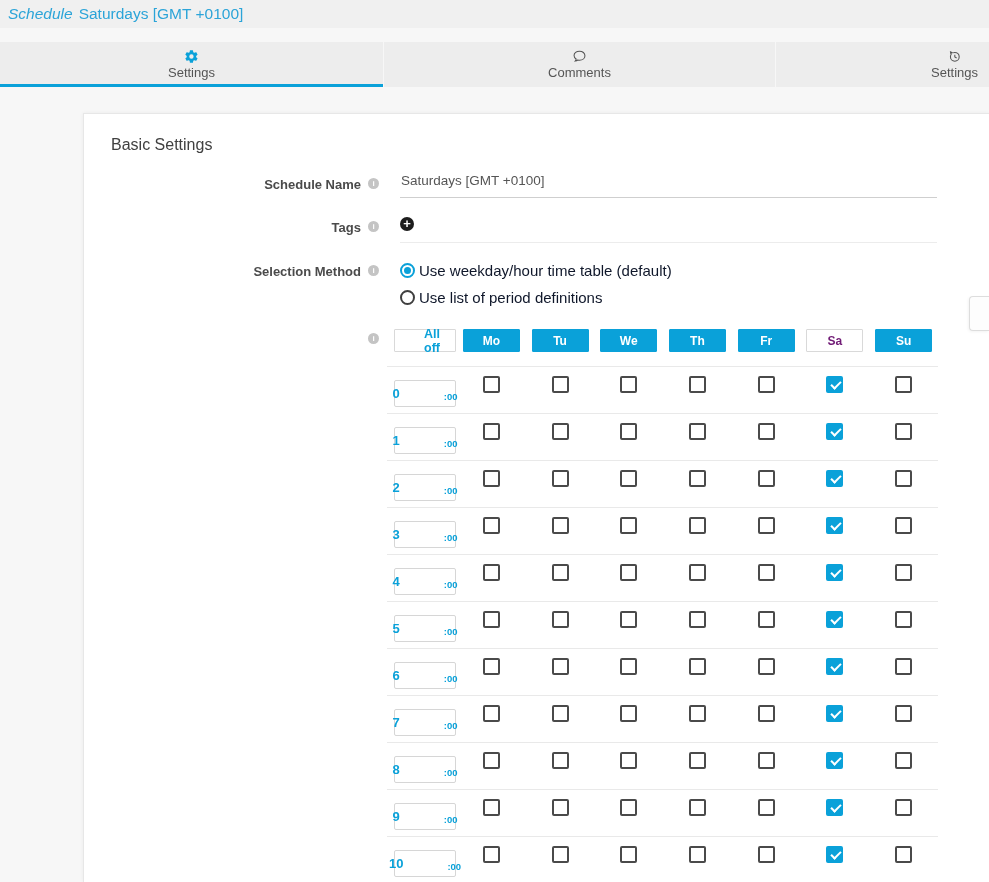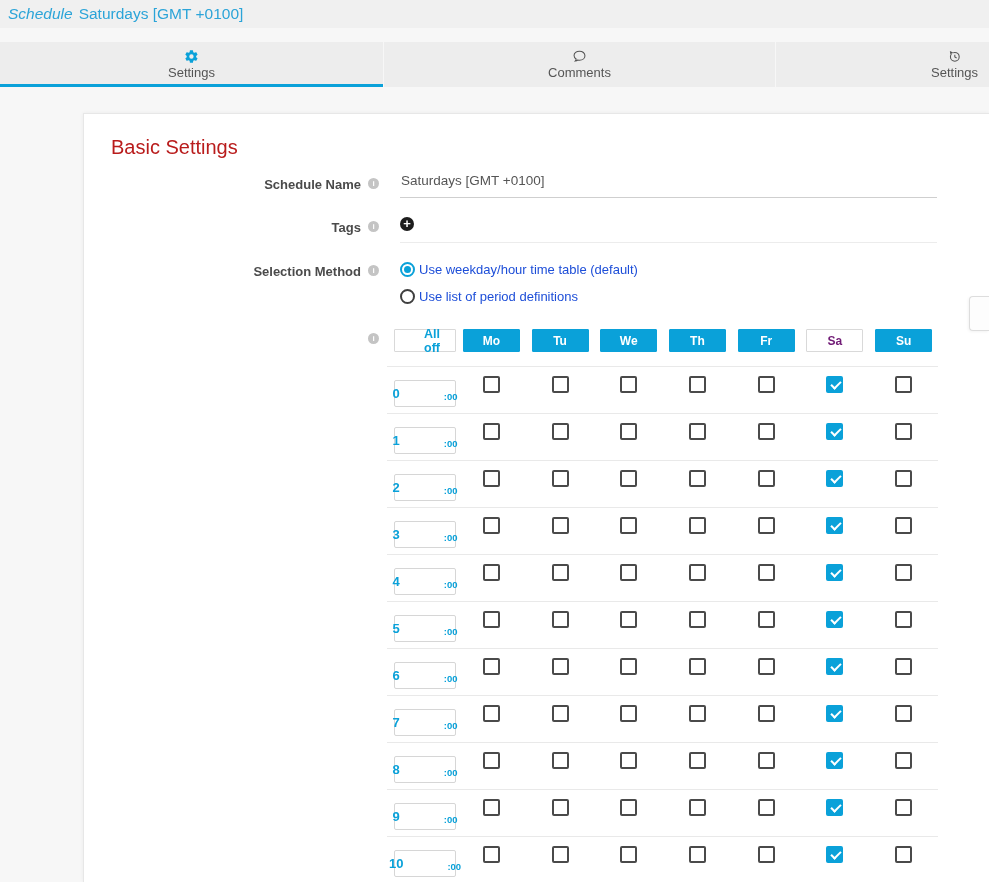--- a/index.html
+++ b/index.html
@@ -39,21 +39,21 @@
   .tab-label { font-size:13px; color:#555; }
   .tab-icon { width:15px; height:15px; display:block; }
   
   .card {
     position:absolute; left:83px; top:113px; width:906px; height:769px;
     background:#ffffff; border:1px solid #e7e7e7; border-right:none; border-bottom:none;
     box-shadow:0 0 4px rgba(0,0,0,0.05);
   }
   .section-title {
     position:absolute; left:27px; top:22px;
-    font-size:20px; color:#b91c1c;
+    font-size:16px; color:#404040;
   }
   .form-label {
     position:absolute; left:0; width:277px; text-align:right;
     font-size:13px; font-weight:700; color:#4a4a4a;
   }
   .info-icon {
     position:absolute; left:284px; width:11px; height:11px;
     background:#c4c4c4; border-radius:50%;
     color:#fff; font-size:8px; font-weight:700;
     display:flex; align-items:center; justify-content:center; cursor:pointer;
@@ -81,21 +81,21 @@
   .radio-row { position:absolute; left:316px; display:flex; align-items:center; cursor:pointer; }
   .radio-circle {
     width:15px; height:15px; border-radius:50%; border:2px solid #3f3f3f;
     background:#fff; position:relative; flex:0 0 auto;
   }
   .radio-row.selected .radio-circle { border-color:#0aa1d9; }
   .radio-row.selected .radio-circle::after {
     content:""; position:absolute; left:2px; top:2px; width:7px; height:7px;
     border-radius:50%; background:#0aa1d9;
   }
-  .radio-text { font-size:13px; color:#1d4ed8; margin-left:4px; }
+  .radio-text { font-size:15px; color:#0f172a; margin-left:4px; }
   
   .all-off-btn {
     position:absolute; left:310px; top:215px; width:62px; height:23px;
     background:#fff; border:1px solid #d9d9d9; border-radius:1px;
     color:#0aa1d9; font-size:12.5px; font-weight:700;
     display:flex; align-items:center; justify-content:center; cursor:pointer;padding-left:29px;
   }
   .day-btn-row {
     position:absolute; left:373px; top:215px; width:481px; height:23px;
     display:flex;

